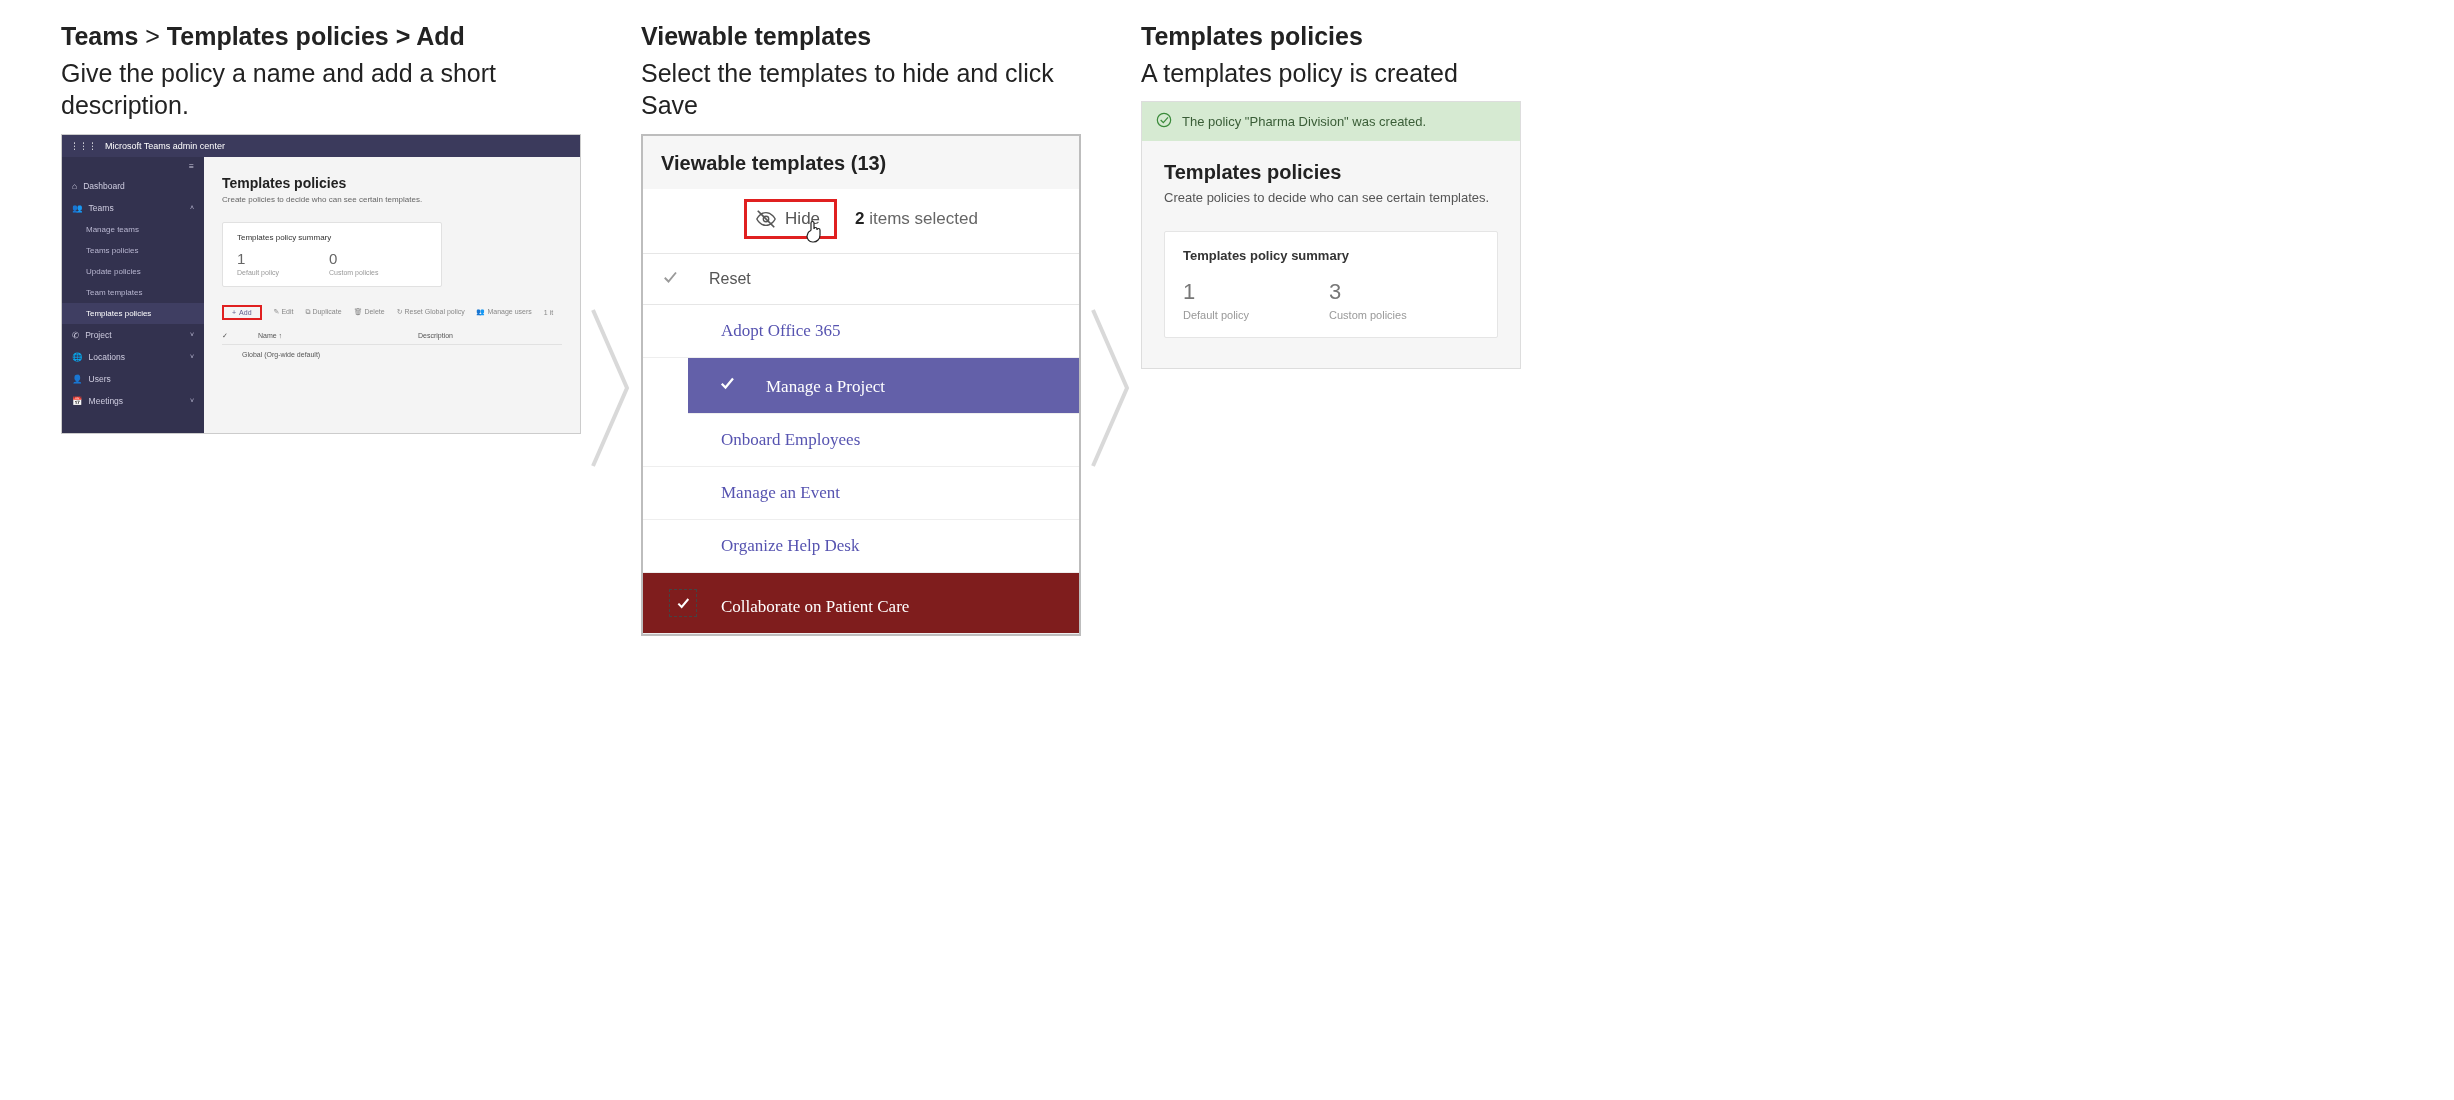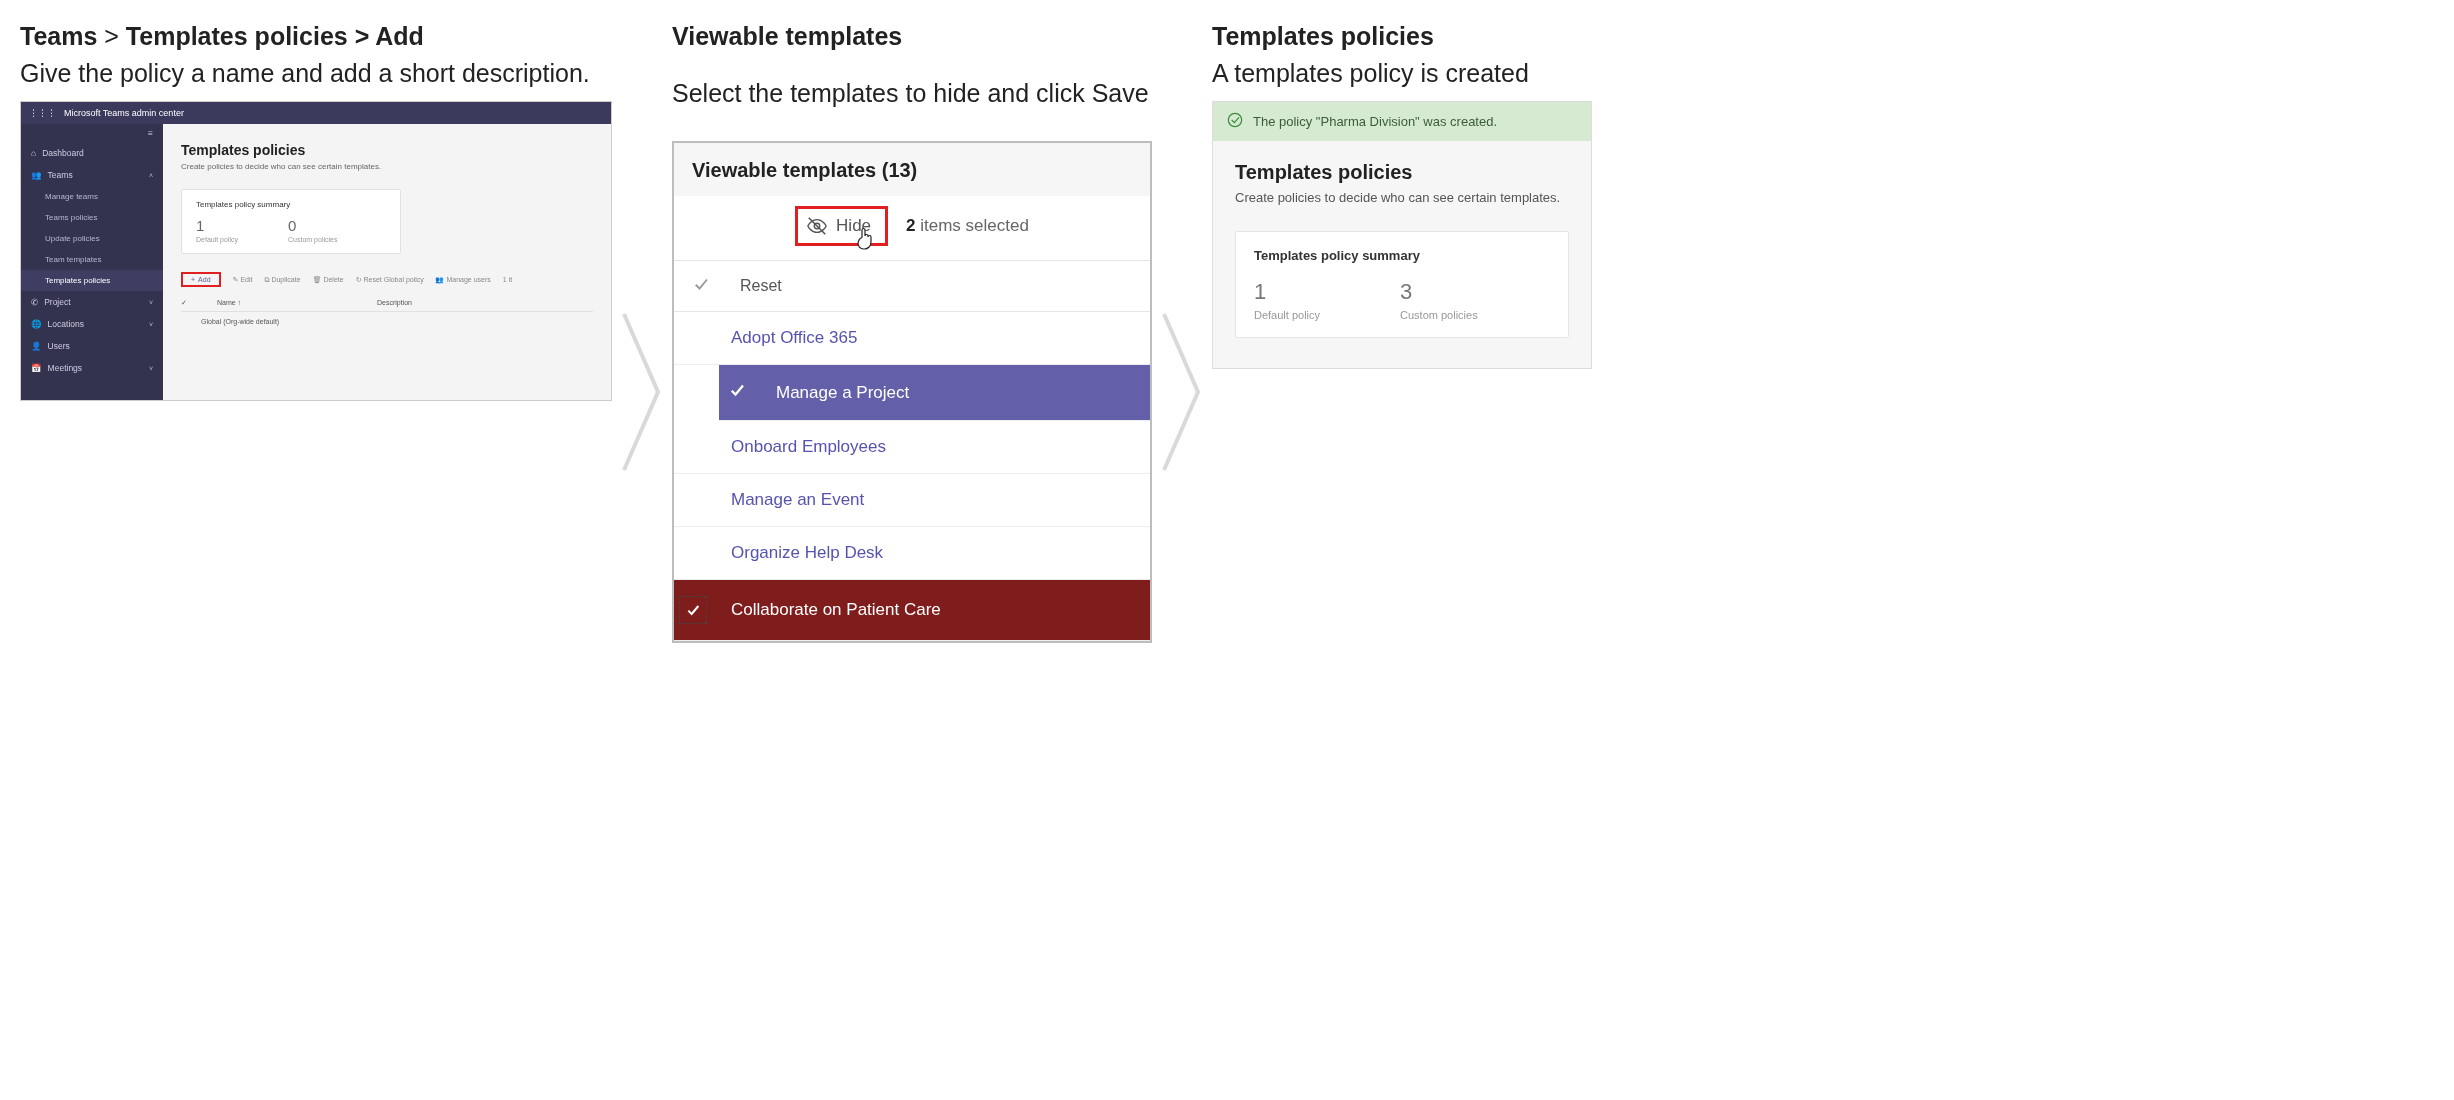--- a/index.html
+++ b/index.html
@@ -1,20 +1,20 @@
 <!DOCTYPE html>
 <html><head>
 <meta charset="utf-8">
 <style>
 * { box-sizing: border-box; margin: 0; padding: 0; }
 body { font-family: "Segoe UI", Arial, sans-serif; background: #fff; color: #222; padding: 20px; }
 .page { display: flex; gap: 10px; align-items: flex-start; }
 .step { display: flex; flex-direction: column; }
-.step1 { width: 592px; }
-.step2 { width: 480px; gap: 20px; }
+.step1 { width: 520px; margin-left: 41px; }
+.step2 { width: 440px; }
 .step3 { width: 380px; }
 .title-line { font-size: 25px; line-height: 1.3; margin-bottom: 4px; }
 .title-line b { font-weight: 700; }
 .title-sub { font-size: 25px; line-height: 1.3; color: #222; margin-bottom: 12px; }
 
 
 .arrow { width: 40px; align-self: center; margin-top: 120px; }
 .arrow svg { display: block; }
 
 
@@ -48,21 +48,21 @@
 .panel2 { border: 2px solid #bdbdbd; background: #fff; padding: 0; }
 .p2-head { font-size: 20px; font-weight: 700; padding: 16px 18px 14px; background: #f6f6f6; color: #222; }
 .p2-toolbar { display: flex; align-items: center; gap: 18px; padding: 10px 18px 14px; border-bottom: 1px solid #e6e6e6; justify-content: center; }
 .p2-hide { display: inline-flex; align-items: center; gap: 8px; border: 3px solid #e02020; padding: 6px 14px 6px 8px; font-size: 17px; color: #555; position: relative; }
 .p2-hide-ico { width: 22px; height: 22px; }
 .p2-hand { position: absolute; right: 10px; top: 18px; font-size: 18px; }
 .p2-selcount { font-size: 17px; color: #666; }
 .p2-selcount b { color: #222; }
 .p2-colh { display: flex; align-items: center; padding: 14px 18px; border-bottom: 1px solid #e6e6e6; color: #555; font-size: 16px; }
 .p2-colh .chk { width: 48px; color: #9a9a9a; }
-.p2-row { display: flex; align-items: center; padding: 16px 9px; border-bottom: 1px solid #eee; font-size: 17px; color: #5653b0; }
+.p2-row { display: flex; align-items: flex-end; padding: 16px 30px; border-bottom: 1px solid #eee; font-size: 17px; color: #5653b0; font-family: Liberation Serif, serif; }
 .p2-row .chk { width: 48px; }
 .p2-row.sel { background: #6360a9; color: #fff; margin-left: 45px; }
 .p2-row.sel .chk svg path { stroke: #fff; }
 .p2-row.sel2 { background: #7f1d1d; color: #fff; }
 .p2-dashchk { width: 28px; height: 28px; border: 1.5px dashed #444; display: inline-flex; align-items: center; justify-content: center; margin-left: -4px; }
 
 
 .panel3 { border: 1px solid #ddd; }
 .p3-toast { background: #d6ead2; color: #3a5d37; display: flex; align-items: center; gap: 10px; padding: 10px 14px; font-size: 13px; }
 .p3-body { background: #f6f6f6; padding: 20px 22px 30px; }

